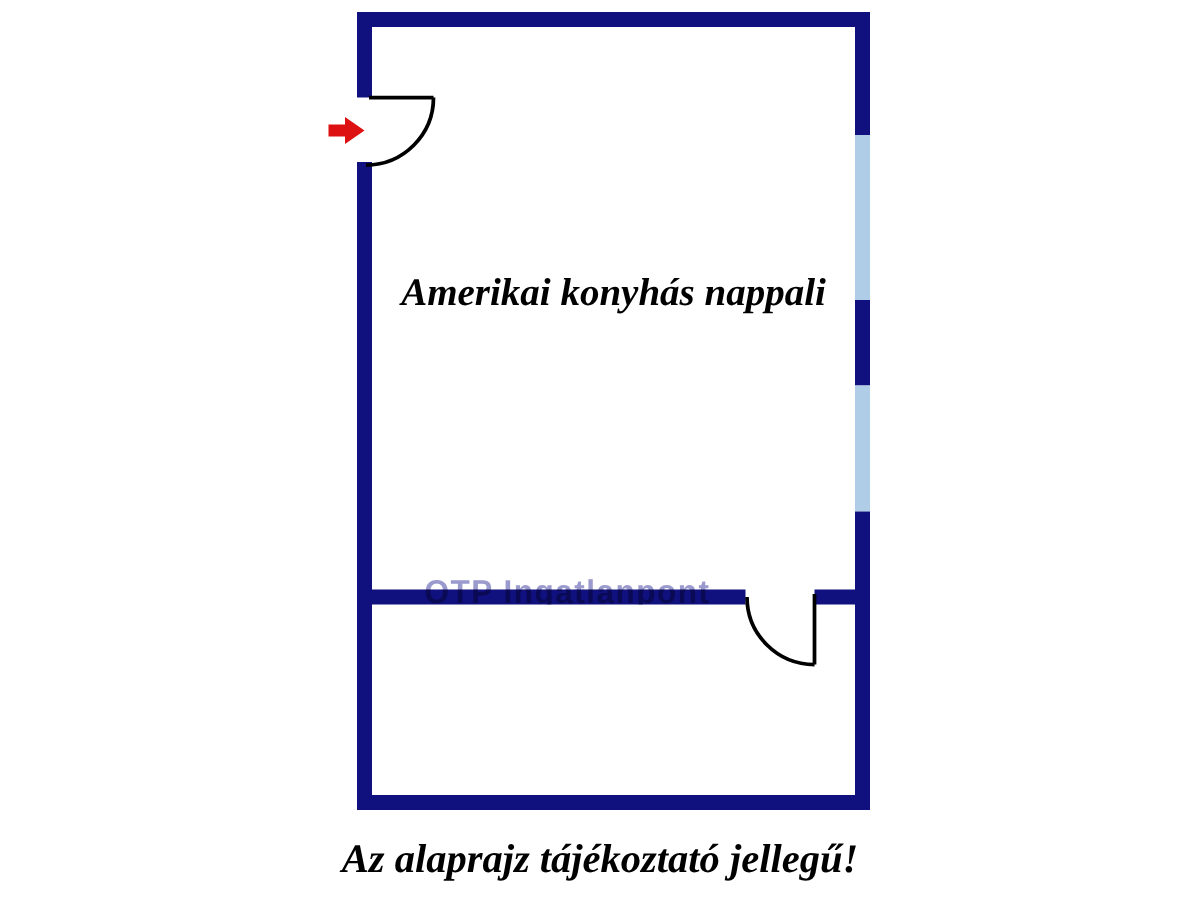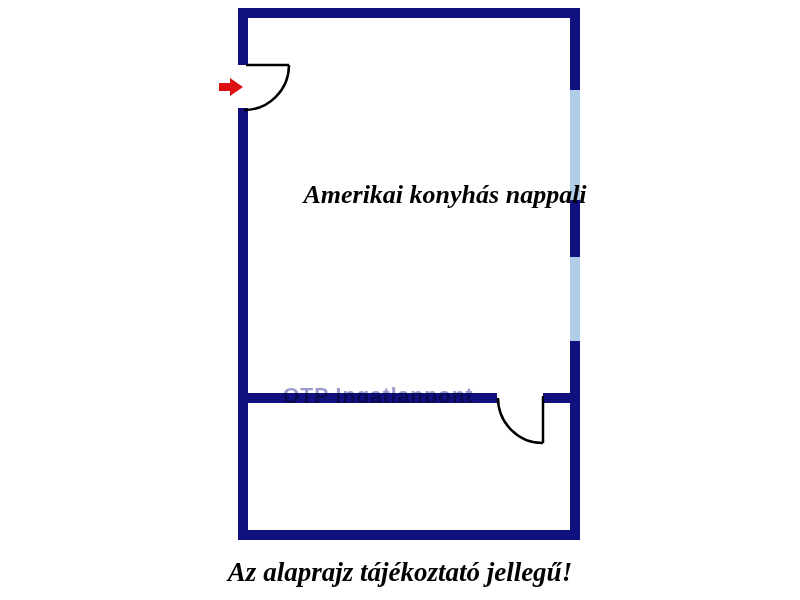--- a/index.html
+++ b/index.html
@@ -16,28 +16,27 @@
     font-family: "Liberation Serif", serif;
   }
   #plan-svg {
     position: absolute;
     left: 0;
     top: 0;
     z-index: 2;
   }
   .room-label {
     position: absolute;
-    left: 248px;
+    left: 238px;
     width: 342px;
     text-align: center;
     font-weight: bold;
     font-style: italic;
     color: #000000;
     z-index: 3;
-    padding-left: 26px;
   }
   #label-living {
     top: 180px;
     font-size: 26px;
     line-height: 30px;
   }
   #label-bathroom {
     top: 450px;
     font-size: 25px;
     line-height: 28px;

